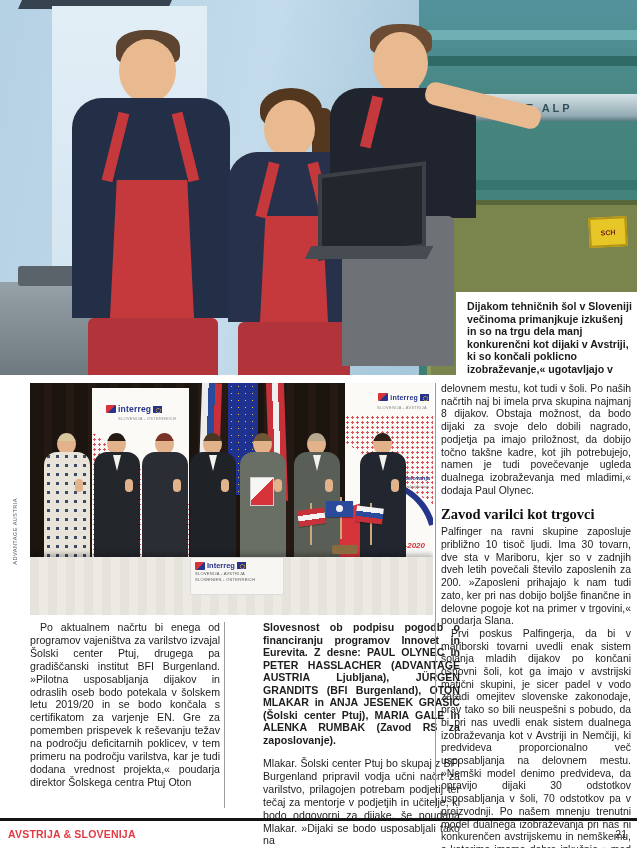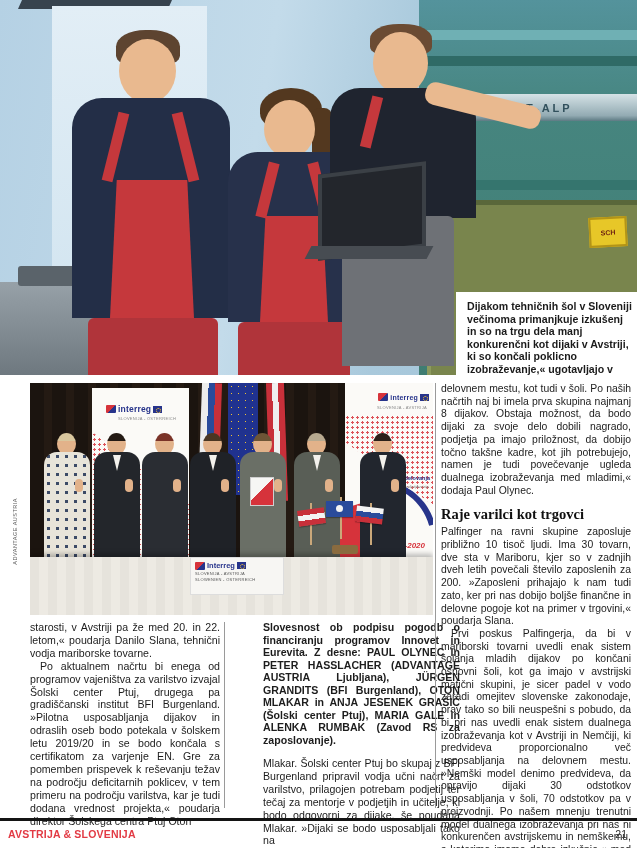--- a/index.html
+++ b/index.html
@@ -268,32 +268,31 @@
         <span class="euflag"></span>
       </div>
       <div class="ts-sub">SLOVENIJA - AVSTRIJA</div>
       <div class="ts-sub">SLOWENIEN - ÖSTERREICH</div>
     </div>
   </div>
 
   <div class="photo-credit">ADVANTAGE AUSTRIA</div>
 
   <div class="col col-left">
-    <p>starosti, v Avstriji pa že med 20. in 22. letom,« poudarja Danilo Slana, tehnični vodja mariborske tovarne.</p>
     <p class="indent">Po aktualnem načrtu bi enega od programov vajeništva za varilstvo izvajal Šolski center Ptuj, drugega pa gradiščanski institut BFI Burgenland. »Pilotna usposabljanja dijakov in odraslih oseb bodo potekala v šolskem letu 2019/20 in se bodo končala s certifikatom za varjenje EN. Gre za pomemben prispevek k reševanju težav na področju deficitarnih poklicev, v tem primeru na področju varilstva, kar je tudi dodana vrednost projekta,« poudarja direktor Šolskega centra Ptuj Oton</p>
   </div>
 
   <div class="col col-mid">
     <p class="mid-caption"><span>Slovesnost ob podpisu pogodb o financiranju programov Innovet in Eurevita. Z desne: </span><span style="font-weight: bold;">PAUL OLYNEC</span><span> in </span><span style="font-weight: bold;">PETER HASSLACHER</span><span> (ADVANTAGE AUSTRIA Ljubljana), </span><span style="font-weight: bold;">JÜRGEN GRANDITS</span><span> (BFI Burgenland), </span><span style="font-weight: bold;">OTON MLAKAR</span><span> in </span><span style="font-weight: bold;">ANJA JESENEK GRAŠIČ</span><span> (Šolski center Ptuj), </span><span style="font-weight: bold;">MARIA GALE</span><span> in </span><span style="font-weight: bold;">ALENKA RUMBAK</span><span> (Zavod RS za zaposlovanje).</span></p>
     <p>Mlakar. Šolski center Ptuj bo skupaj z BFI Burgenland pripravil vodja učni načrt za varilstvo, prilagojen potrebam podjetij ter tečaj za mentorje v podjetjih in učitelje, ki bodo odgovorni za dijake, še poudarja Mlakar. »Dijaki se bodo usposabljali tako na</p>
   </div>
 
   <div class="col col-right">
     <p>delovnem mestu, kot tudi v šoli. Po naših načrtih naj bi imela prva skupina najmanj 8 dijakov. Obstaja možnost, da bodo dijaki za svoje delo dobili nagrado, podjetja pa imajo priložnost, da dobijo točno takšne kadre, kot jih potrebujejo, namen je tudi povečevanje ugleda dualnega izobraževanja med mladimi,« dodaja Paul Olynec.</p>
-    <p class="headline">Raje varilci kot trgovci</p>
+    <p class="headline">Zavod varilci kot trgovci</p>
     <p>Palfinger na ravni skupine zaposluje približno 10 tisoč ljudi. Ima 30 tovarn, dve sta v Mariboru, kjer so v zadnjih dveh letih povečali število zaposlenih za 200. »Zaposleni prihajajo k nam tudi zato, ker pri nas dobijo boljše finančne in delovne pogoje kot na primer v trgovini,« poudarja Slana.</p>
     <p class="indent">Prvi poskus Palfingerja, da bi v mariborski tovarni uvedli enak sistem šolanja mladih dijakov po končani osnovni šoli, kot ga imajo v avstrijski matični skupini, je sicer padel v vodo zaradi omejitev slovenske zakonodaje, prav tako so bili neuspešni s pobudo, da bi pri nas uvedli enak sistem dualnega izobraževanja kot v Avstriji in Nemčiji, ki predvideva proporcionalno več usposabljanja na delovnem mestu. »Nemški model denimo predvideva, da opravijo dijaki 30 odstotkov usposabljanja v šoli, 70 odstotkov pa v proizvodnji. Po našem mnenju trenutni model dualnega izobraževanja pri nas ni konkurenčen avstrijskemu in nemškemu, s katerima imamo dobre izkušnje,« med drugim poudarja Slana.</p>
   </div>
 
   <div class="vrule vr1"></div>
   <div class="vrule vr2"></div>
 
   <div class="footer-rule"></div>
   <div class="footer-section">AVSTRIJA &amp; SLOVENIJA</div>
   <div class="footer-page">21</div>

